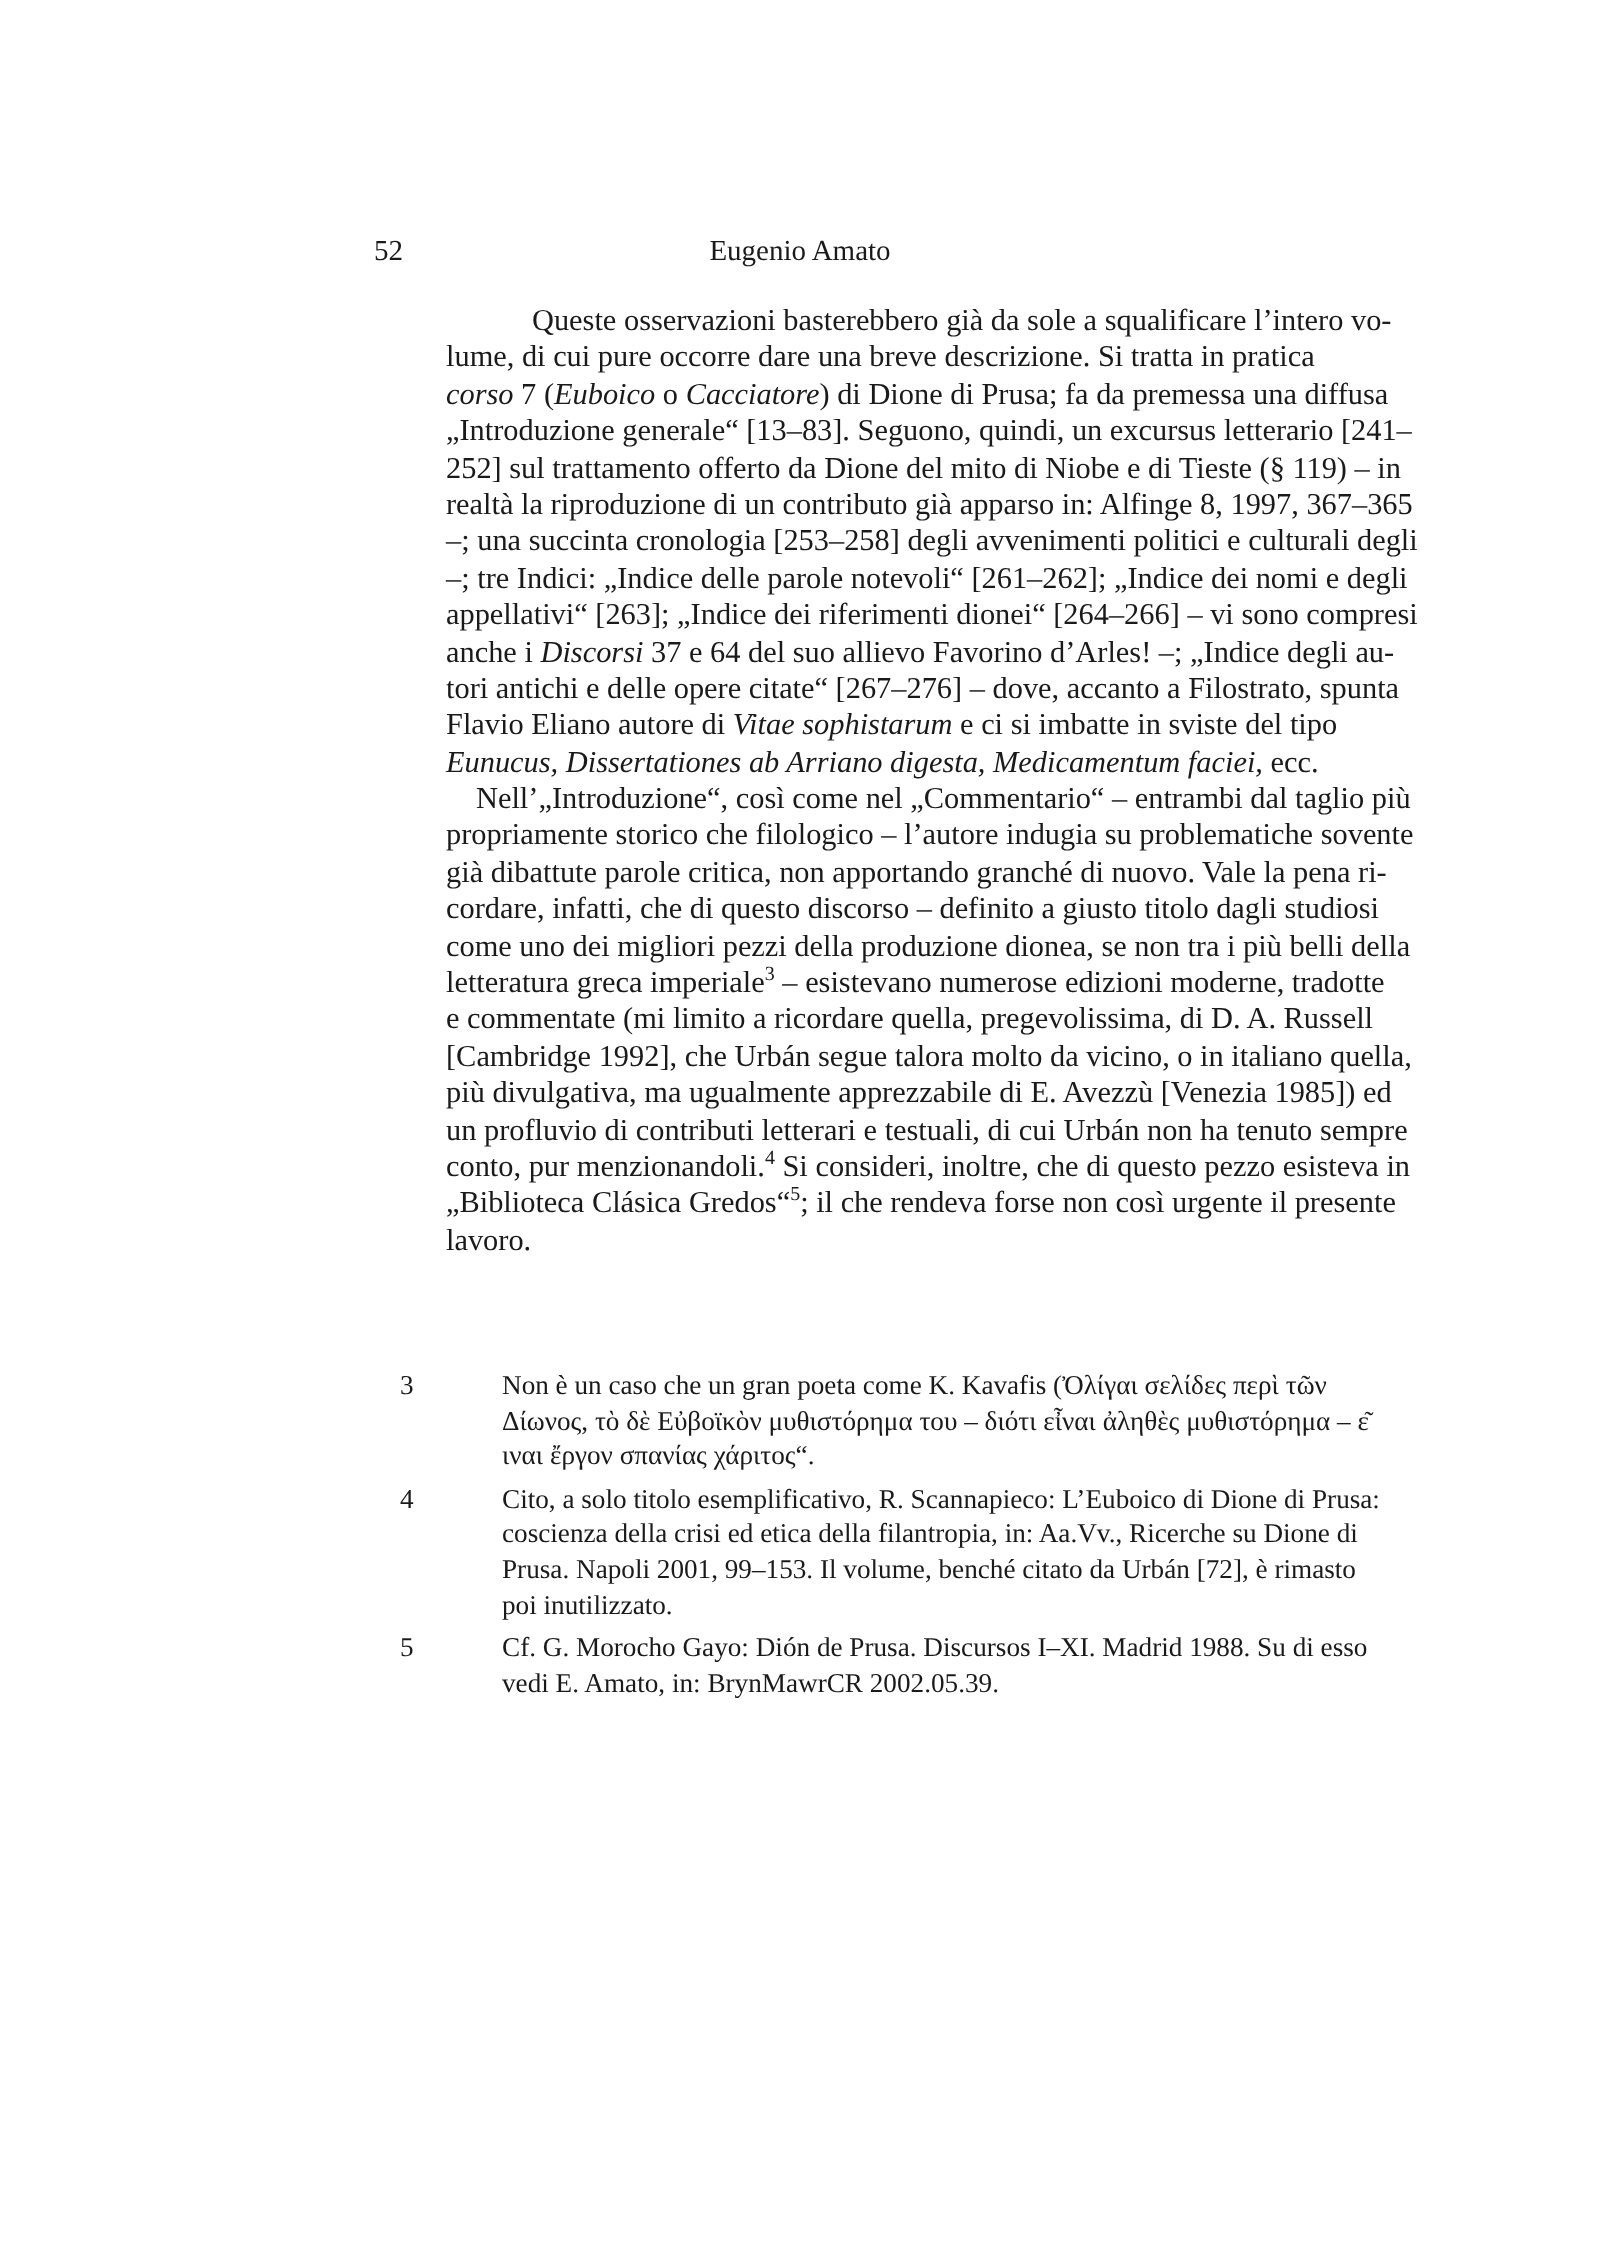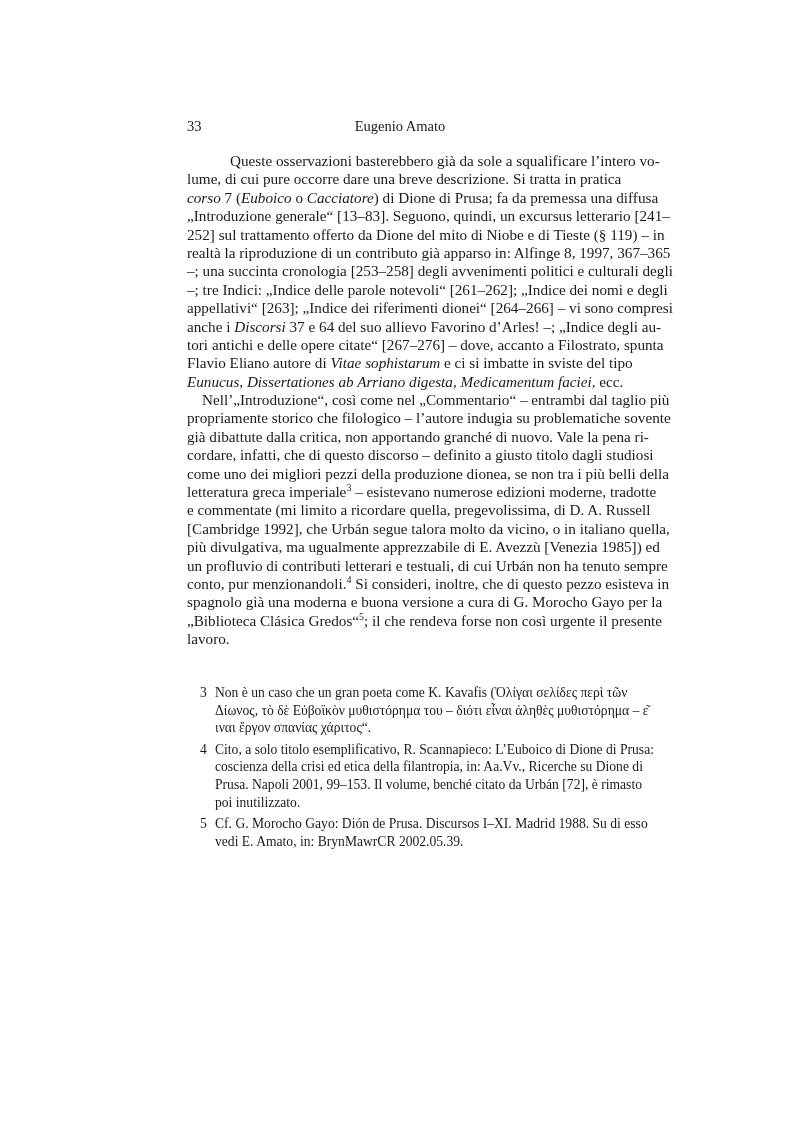--- a/index.html
+++ b/index.html
@@ -2,37 +2,37 @@
 <html><head>
   <meta charset="utf-8">
   <style>
     html, body { margin: 0; padding: 0; background: #ffffff; }
     body { width: 800px; height: 1131px; position: relative; overflow: hidden;
       font-family: "Liberation Serif", "DejaVu Serif", serif; color: #1a1a1a; }
     .page-header { position: absolute; top: 118px; left: 187px; width: 426px; height: 18px; font-size: 14.5px; }
     .page-number { position: absolute; left: 0; top: 0; }
     .running-head { position: absolute; left: 0; right: 0; top: 0; text-align: center; }
     .body-text { position: absolute; top: 152px; left: 187px; width: 426px; font-size: 15.2px; line-height: 18.4px; }
-    .line { display: block; white-space: nowrap; text-align: justify; text-align-last: justify; height: 18.4px; overflow: visible; }
+    .line { display: block; white-space: nowrap; text-align: justify; text-align-last: justify; height: 18.4px; overflow: visible; margin-left: 36px; }
     .line.last { text-align-last: left; }
     .line.indent { padding-left: 43px; }
     .line.indent-small { padding-left: 15px; }
     i, .it { font-style: italic; }
     sup { font-size: 10px; line-height: 0; vertical-align: 6px; }
     .footnotes { position: absolute; top: 684px; left: 187px; width: 426px; font-size: 13.6px; line-height: 17.6px; }
     .fn { position: relative; padding-left: 28px; margin-bottom: 4px; }
     .fn-num { position: absolute; left: 13px; top: 0; }
     .fn .line { height: 17.6px; }
     .link { text-decoration-color: #777; text-underline-offset: 3px; }
   </style>
 </head>
 <body>
 
 <div class="page-header">
-  <span class="page-number">33</span>
+  <span class="page-number">52</span>
   <span class="running-head">Eugenio Amato</span>
 </div>
 
 <div class="body-text">
   <div>
     <span class="line indent">Queste osservazioni basterebbero già da sole a squalificare l’intero vo-</span>
     <span class="line">lume, di cui pure occorre dare una breve descrizione. Si tratta in pratica</span>
     <span class="line"><i>corso</i><span> 7 (</span><i>Euboico</i><span> o </span><i>Cacciatore</i><span>) di Dione di Prusa; fa da premessa una diffusa</span></span>
     <span class="line">„Introduzione generale“ [13–83]. Seguono, quindi, un excursus letterario [241–</span>
     <span class="line">252] sul trattamento offerto da Dione del mito di Niobe e di Tieste (§ 119) – in</span>
@@ -42,30 +42,29 @@
     <span class="line">appellativi“ [263]; „Indice dei riferimenti dionei“ [264–266] – vi sono compresi</span>
     <span class="line"><span>anche i </span><i>Discorsi</i><span> 37 e 64 del suo allievo Favorino d’Arles! –; „Indice degli au-</span></span>
     <span class="line">tori antichi e delle opere citate“ [267–276] – dove, accanto a Filostrato, spunta</span>
     <span class="line"><span>Flavio Eliano autore di </span><i>Vitae sophistarum</i><span> e ci si imbatte in sviste del tipo</span></span>
     <span class="line last"><i>Eunucus, Dissertationes ab Arriano digesta, Medicamentum faciei,</i><span> ecc.</span></span>
   </div>
 
   <div>
     <span class="line indent-small">Nell’„Introduzione“, così come nel „Commentario“ – entrambi dal taglio più</span>
     <span class="line">propriamente storico che filologico – l’autore indugia su problematiche sovente</span>
-    <span class="line">già dibattute dalla critica, non apportando granché di nuovo. Vale la pena ri-</span>
+    <span class="line">già dibattute parole critica, non apportando granché di nuovo. Vale la pena ri-</span>
     <span class="line">cordare, infatti, che di questo discorso – definito a giusto titolo dagli studiosi</span>
     <span class="line">come uno dei migliori pezzi della produzione dionea, se non tra i più belli della</span>
     <span class="line"><span>letteratura greca imperiale</span><sup>3</sup><span> – esistevano numerose edizioni moderne, tradotte</span></span>
     <span class="line">e commentate (mi limito a ricordare quella, pregevolissima, di D. A. Russell</span>
     <span class="line">[Cambridge 1992], che Urbán segue talora molto da vicino, o in italiano quella,</span>
     <span class="line">più divulgativa, ma ugualmente apprezzabile di E. Avezzù [Venezia 1985]) ed</span>
     <span class="line">un profluvio di contributi letterari e testuali, di cui Urbán non ha tenuto sempre</span>
     <span class="line"><span>conto, pur menzionandoli.</span><sup>4</sup><span> Si consideri, inoltre, che di questo pezzo esisteva in</span></span>
-    <span class="line">spagnolo già una moderna e buona versione a cura di G. Morocho Gayo per la</span>
     <span class="line"><span>„Biblioteca Clásica Gredos“</span><sup>5</sup><span>; il che rendeva forse non così urgente il presente</span></span>
     <span class="line last">lavoro.</span>
   </div>
 </div>
 
 <div class="footnotes">
   <div class="fn">
     <span class="fn-num">3</span>
     <span class="line">Non è un caso che un gran poeta come K. Kavafis (Ὀλίγαι σελίδες περὶ τῶν</span>
     <span class="line">Δίωνος, τὸ δὲ Εὐβοϊκὸν μυθιστόρημα του – διότι εἶναι ἀληθὲς μυθιστόρημα – ε͂</span>

